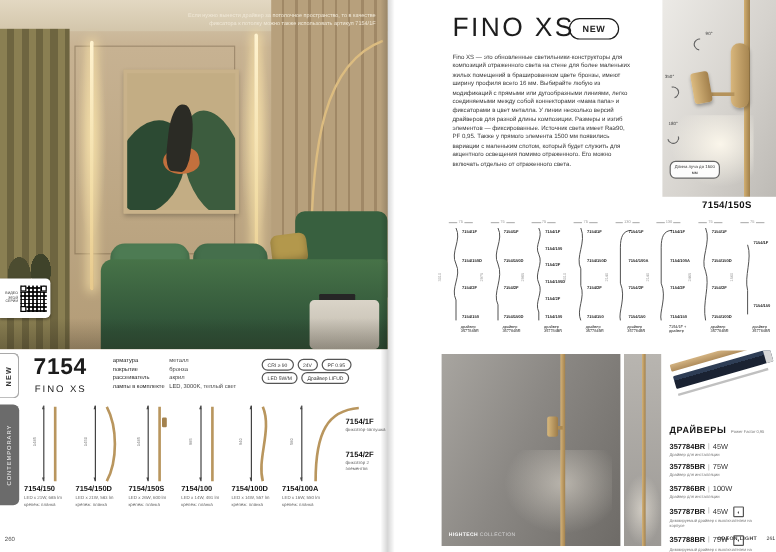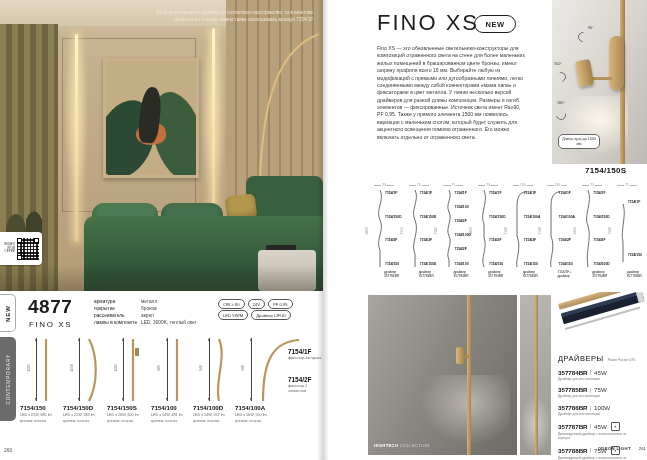--- a/index.html
+++ b/index.html
@@ -134,21 +134,21 @@
 
   #drv-panel{left:558px;top:292px;width:88px;}
   #drv-photo{position:relative;height:60px;overflow:hidden;}
   .drv-tilt{position:absolute;left:0px;top:12px;transform:rotate(-16deg);transform-origin:left top;}
   .wood{width:80px;height:6px;background:linear-gradient(180deg,#d3b382,#b08d5c);border-radius:1px;}
   .dbar{width:84px;height:11px;margin-top:4px;background:linear-gradient(180deg,#2e3d55 0 35%,#1a2232 35%);
     border-radius:1px;position:relative;}
   .dbar::after{content:"";position:absolute;right:0;top:0;width:6px;height:11px;background:#d8d8d8;}
   .rod{width:78px;height:2px;margin-top:4px;background:#c0c0c0;}
   #drv-title-row{display:flex;align-items:baseline;gap:4px;margin-top:2px;}
-  #drv-title{font-size:7.5px;font-weight:normal;letter-spacing:.5px;color:#111;}
+  #drv-title{font-size:7.5px;font-weight:bold;letter-spacing:.5px;color:#111;}
   #drv-sub{font-size:3.4px;color:#777;}
   .drv-item{margin-top:5.5px;}
   .drv-line{display:flex;align-items:center;gap:2.5px;}
   .drv-code{font-size:6.2px;font-weight:bold;color:#111;}
   .drv-sep{font-size:5.5px;color:#999;}
   .drv-pow{font-size:6.2px;color:#333;}
   .dimicon{width:7px;height:7px;border:.8px solid #555;border-radius:1px;display:flex;align-items:center;
     justify-content:center;font-size:4.5px;color:#333;margin-left:2px;}
   .drv-desc{font-size:3.4px;color:#777;line-height:1.25;margin-top:1px;width:80px;}
   #rp-footer{left:558px;top:446px;width:88px;display:flex;justify-content:flex-end;align-items:baseline;gap:8px;}
@@ -200,21 +200,21 @@
   </div>
 
   <div id="tab-new" class="abs vtab">
     <span>NEW</span>
   </div>
   <div id="tab-cont" class="abs vtab">
     <span>CONTEMPORARY</span>
   </div>
   <div id="page-num-left" class="abs">260</div>
 
-  <div id="prod-code" class="abs">4877</div>
+  <div id="prod-code" class="abs">7154</div>
   <div id="prod-name" class="abs">FINO XS</div>
 
   <div class="spec-row spec-label" style="top:300px;">арматура</div>
   <div class="spec-row spec-label" style="top:307px;">покрытие</div>
   <div class="spec-row spec-label" style="top:314px;">рассеиватель</div>
   <div class="spec-row spec-label" style="top:321px;">лампы в комплекте</div>
   <div class="spec-row spec-value" style="top:300px;">металл</div>
   <div class="spec-row spec-value" style="top:307px;">бронза</div>
   <div class="spec-row spec-value" style="top:314px;">акрил</div>
   <div class="spec-row spec-value" style="top:321px;">LED, 3000K, теплый свет</div>

